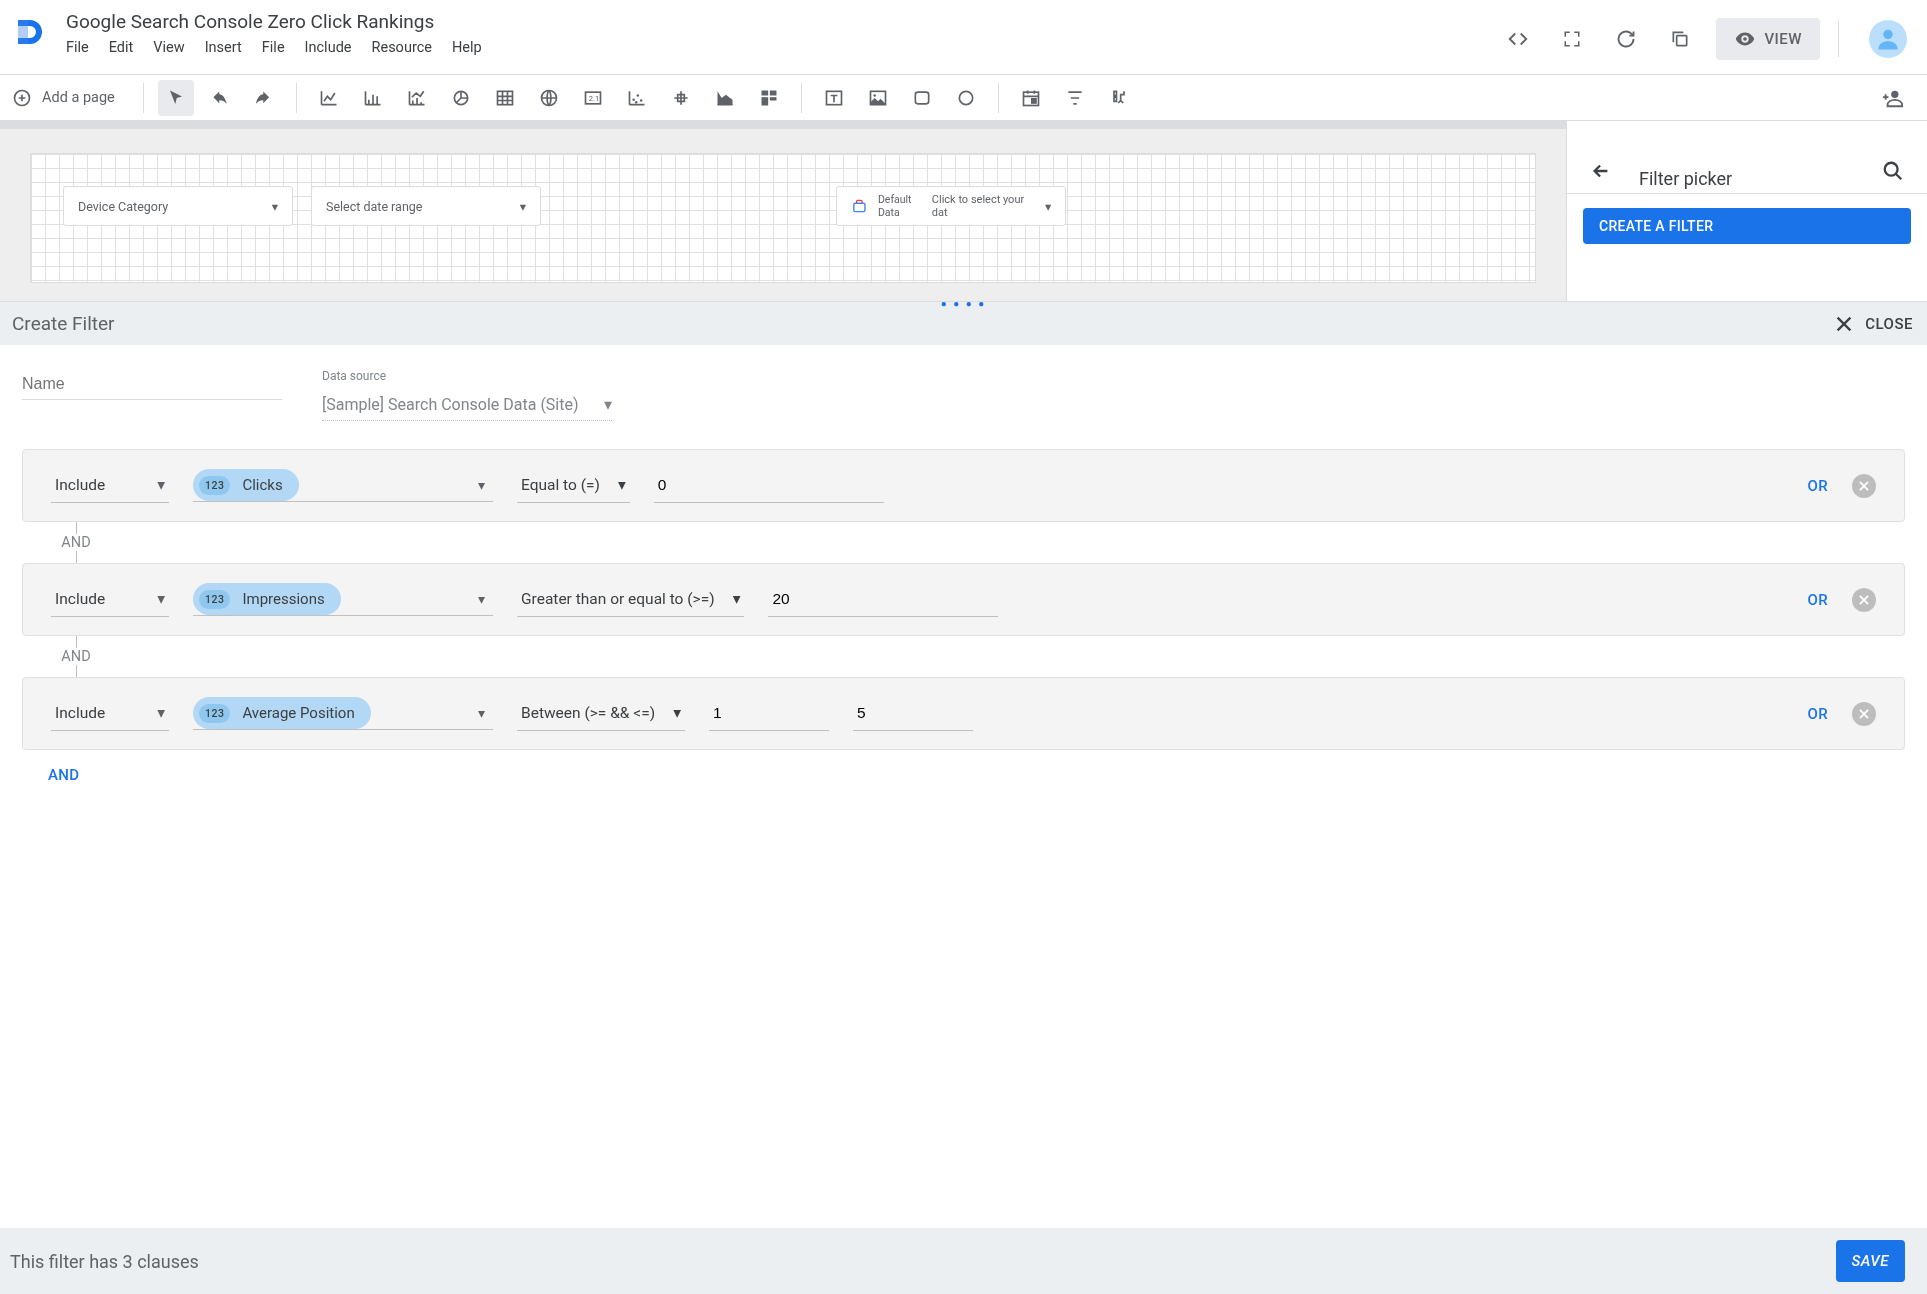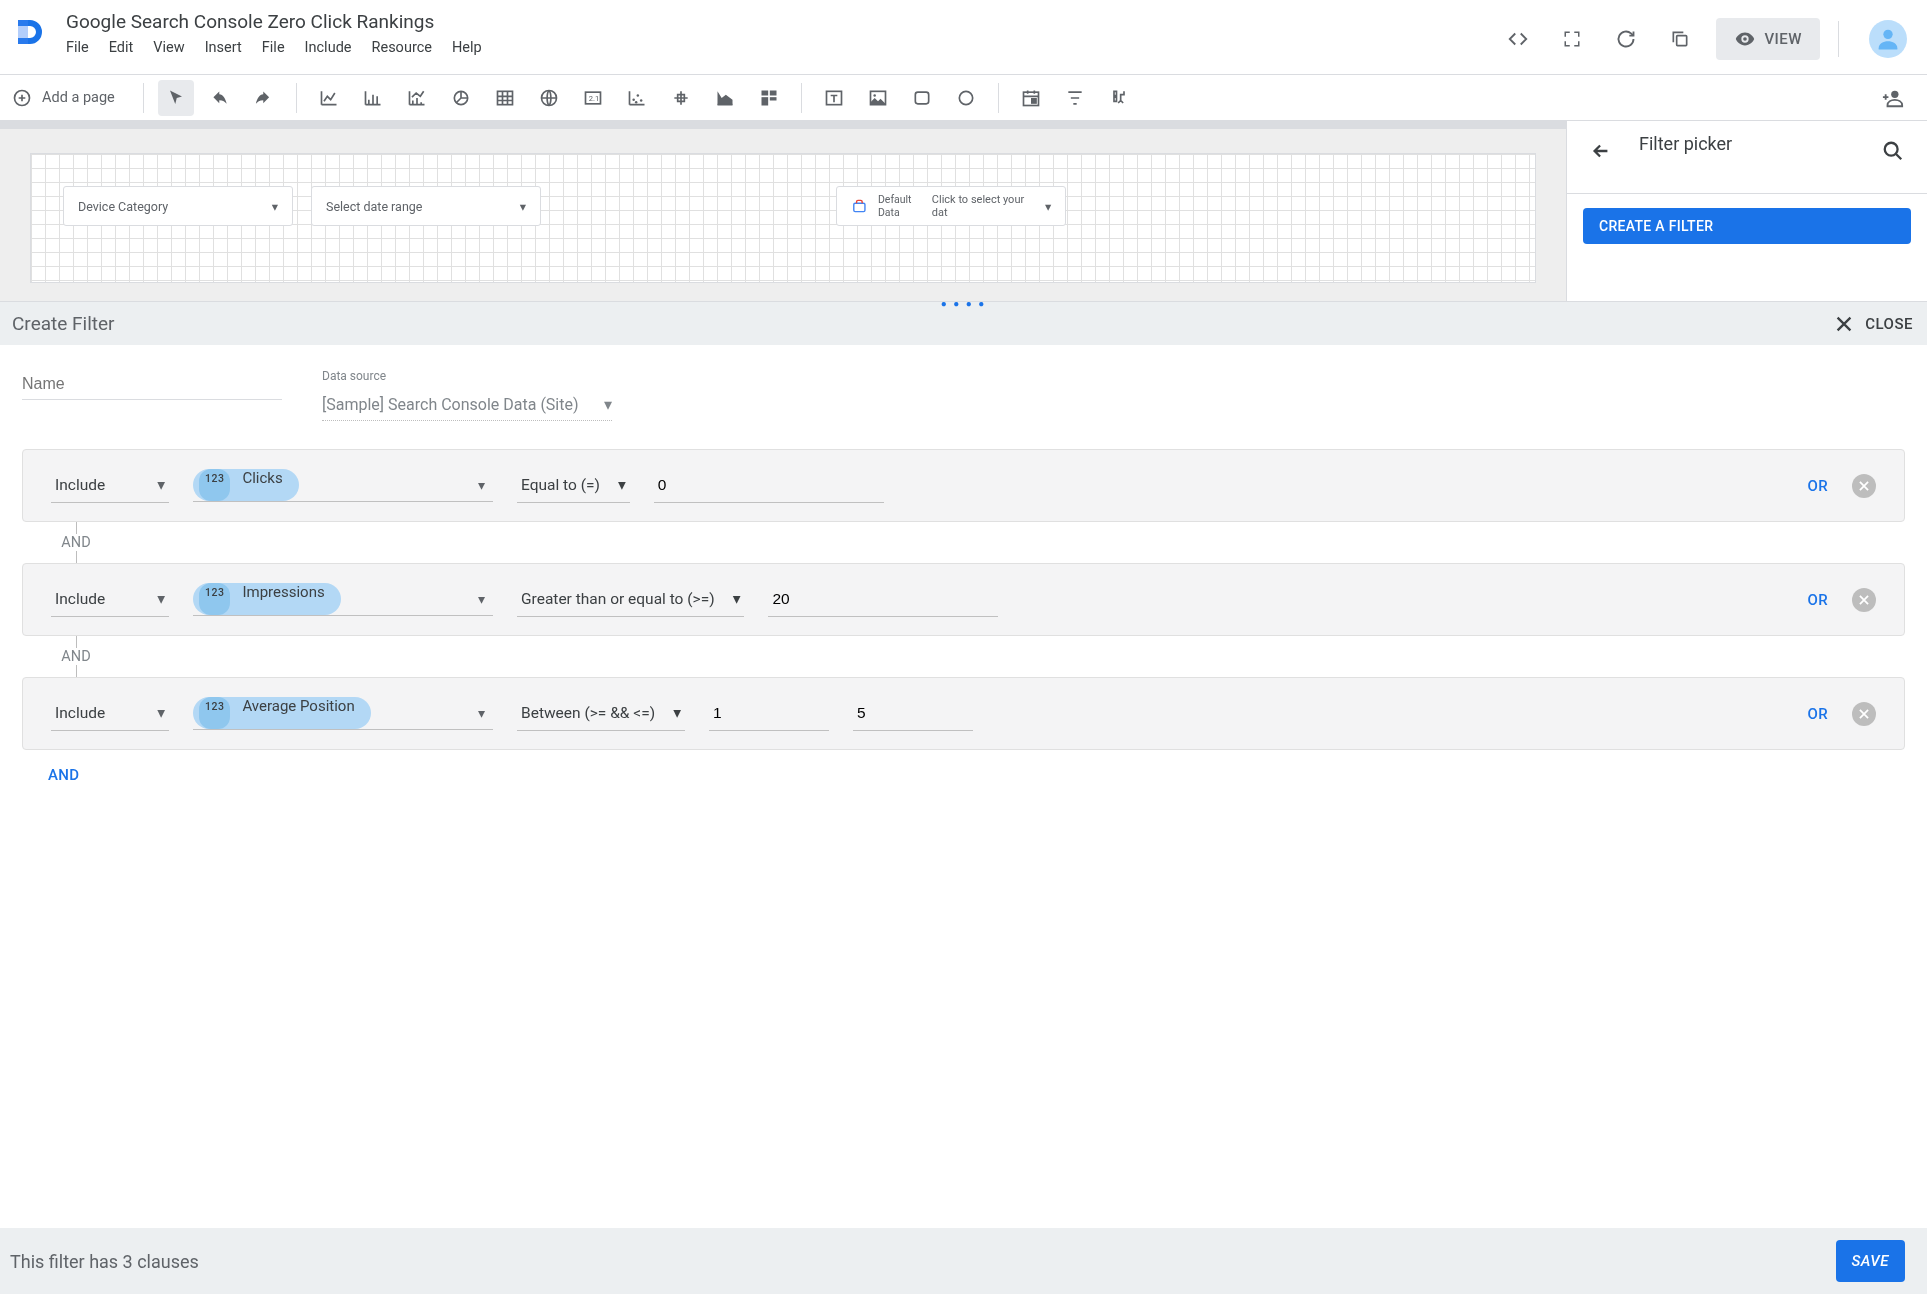--- a/index.html
+++ b/index.html
@@ -34,21 +34,21 @@
   background-size: 14px 14px; background-color: #fff;
   height: 130px; border: 1px solid #dadce0; padding: 32px 32px;
   display: flex; gap: 18px; }
 .control { flex: 1; max-width: 230px; background: #fff; border: 1px solid #dadce0; height: 40px; display: flex; align-items: center; padding: 0 14px; font-size: 12.5px; color: #5f6368; justify-content: space-between; border-radius: 3px; }
 .control.data { display: flex; gap: 10px; }
 .control.data .data-txt { display: flex; flex-direction: row; font-size: 11px; }
 .control.data .data-label { color: #5f6368; font-size: 10.5px; }
 
 
 .right-panel { width: 360px; padding: 12px 16px; }
-.rp-header { display: flex; align-items: flex-start; height: 56px; gap: 20px; }
+.rp-header { display: flex; align-items: flex-end; height: 56px; gap: 20px; }
 .rp-title { font-size: 18px; color: #3c4043; flex: 1; }
 .create-filter-btn { background: #1a73e8; color: #fff; padding: 10px 16px; border-radius: 4px; font-size: 14px; font-weight: 500; letter-spacing: .3px; margin-top: 10px; }
 
 
 .drag-handle { position: absolute; left: 50%; top: -4px; transform: translateX(-50%); color: #1a73e8; font-size: 10px; letter-spacing: 2px; }
 
 
 .sheet { position: relative; background: #fff; border-top: 1px solid #dadce0; }
 .sheet-head { display: flex; align-items: center; justify-content: space-between; background: #eceff1; padding: 10px 14px 10px 12px; }
 .sheet-title { font-size: 19px; color: #5f6368; }
@@ -59,21 +59,21 @@
 .field { display: flex; flex-direction: column; }
 .field-label { font-size: 12px; color: #80868b; margin-bottom: 6px; }
 .name-input { border: none; border-bottom: 1px solid #dadce0; font-size: 16px; color: #80868b; padding: 6px 0; width: 260px; background: transparent; }
 .ds-select { border: none; border-bottom: 1px dotted #bdbdbd; font-size: 16px; color: #80868b; padding: 6px 0; width: 290px; display: flex; align-items: center; justify-content: space-between; cursor: pointer; }
 
 
 .clause { background: #f4f4f5; border: 1px solid #e0e0e0; border-radius: 4px; padding: 18px 28px; display: flex; align-items: center; gap: 24px; }
 .sel { display: flex; align-items: center; justify-content: space-between; border-bottom: 1px solid #c0c0c0; padding: 8px 4px; font-size: 15.5px; color: #3c4043; width: 118px; cursor: pointer; }
 .sel .caret { color: #5f6368; }
 .metric-chip { display: flex; align-items: center; border-bottom: 1px solid #c0c0c0; width: 300px; cursor: pointer; }
-.chip-inner { display: flex; background: #b3d8f5; border-radius: 18px; height: 32px; padding: 0 16px 0 6px; }
+.chip-inner { display: flex; align-items: center; background: #b3d8f5; border-radius: 18px; height: 32px; padding: 0 16px 0 6px; }
 .chip-type { background: #8fc7ee; color: #3c4043; font-size: 10.5px; font-weight: 500; padding: 3px 6px; border-radius: 12px; margin-right: 12px; letter-spacing: .5px; }
 .chip-name { font-size: 15px; color: #3c4043; }
 .metric-chip .caret { margin-left: auto; padding: 0 8px; color: #5f6368; }
 .op-sel { border-bottom: 1px solid #c0c0c0; padding: 8px 4px; font-size: 15.5px; color: #3c4043; display: flex; align-items: center; gap: 18px; cursor: pointer; }
 .val-input { border: none; border-bottom: 1px solid #c0c0c0; font-size: 15.5px; padding: 8px 4px; background: transparent; width: 230px; }
 .val-input.narrow { width: 120px; }
 .or-btn { color: #1a73e8; font-weight: 500; font-size: 15px; cursor: pointer; letter-spacing: .3px; }
 .del-btn { width: 24px; height: 24px; border-radius: 50%; background: #bdbdbd; color: #fff; display: flex; align-items: center; justify-content: center; cursor: pointer; }
 .spacer { flex: 1; }
 

